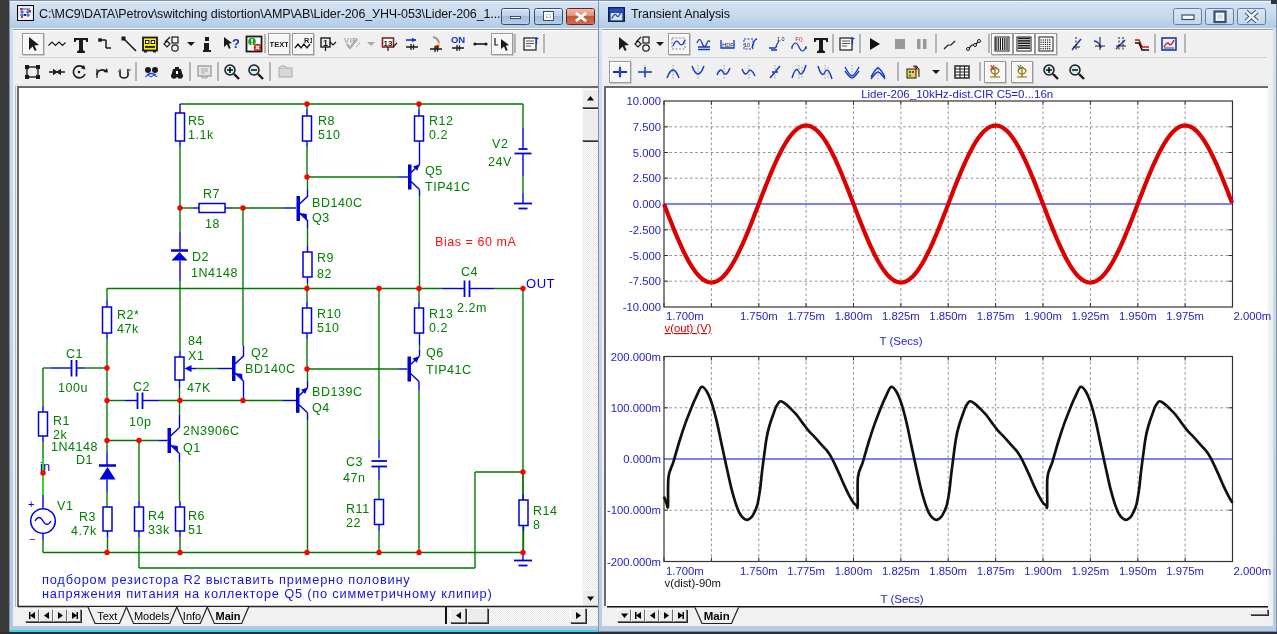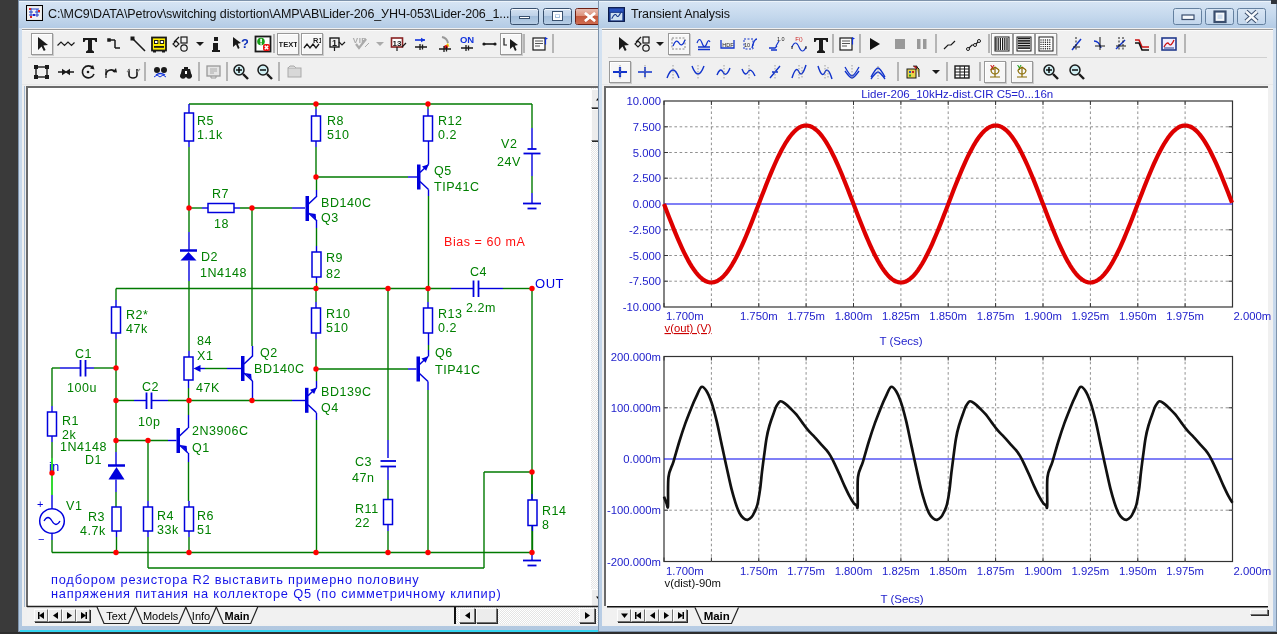--- a/index.html
+++ b/index.html
@@ -12,21 +12,21 @@
 .tsep{position:absolute;width:1.5px;height:19px;background:#b5b5b5}
 .wb{position:absolute;width:29px;height:17px;border:1px solid #38506e;border-radius:2.5px;background:linear-gradient(#d3e1f1,#bdd1e8 48%,#a3bedb 48%,#b6cde5);display:flex;justify-content:center;box-shadow:inset 0 1px 0 rgba(255,255,255,0.75)}
 .wbgr{position:absolute;inset:0;background:linear-gradient(#e9bbaf,#dc9079 46%,#c4563a 46%,#ce6c51);border-radius:1.5px}
 .wb.red{border-color:#6e2014}
 .glyph{position:relative}
 .mb{position:absolute;width:29px;height:17px;border:1px solid #64809f;border-radius:2.5px;background:linear-gradient(#d9e6f4,#c2d6ec);display:flex;align-items:center;justify-content:center}
 .nbtn{position:absolute;background:#ececec;border-top:1.5px solid #fdfdfd;border-left:1.5px solid #fdfdfd;border-right:1.5px solid #707070;border-bottom:1.5px solid #707070;box-shadow:1px 1px 0 #2a2a2a;display:flex;align-items:center;justify-content:center}
 text{font-family:"Liberation Sans",sans-serif}
 </style></head><body>
 
-<div class="win" style="left:18px;width:612px">
+<div class="win" style="left:9px;width:612px">
  <div class="frame"></div>
  <div class="tbar"></div>
  <div style="position:absolute;left:8px;top:5px"><svg width="17" height="16" viewBox="0 0 17 16">
         <rect x="0.5" y="0.5" width="16" height="15" fill="#e8e8e8" stroke="#000" stroke-width="1"></rect>
         <rect x="2" y="2" width="13" height="12" fill="#f2f2f2"></rect>
         <path d="M3 4 h10 M3 7 h4 M9 7 h5 M3 10 h10 M5 3 v10 M11 4 v8" stroke="#2244cc" stroke-width="1"></path>
         <rect x="3" y="3" width="2" height="2" fill="#d22"></rect>
         <rect x="12" y="5" width="2" height="2" fill="#d22"></rect>
         <rect x="7" y="9" width="2" height="2" fill="#22c"></rect>
         <rect x="4" y="11" width="2" height="2" fill="#d22"></rect>

